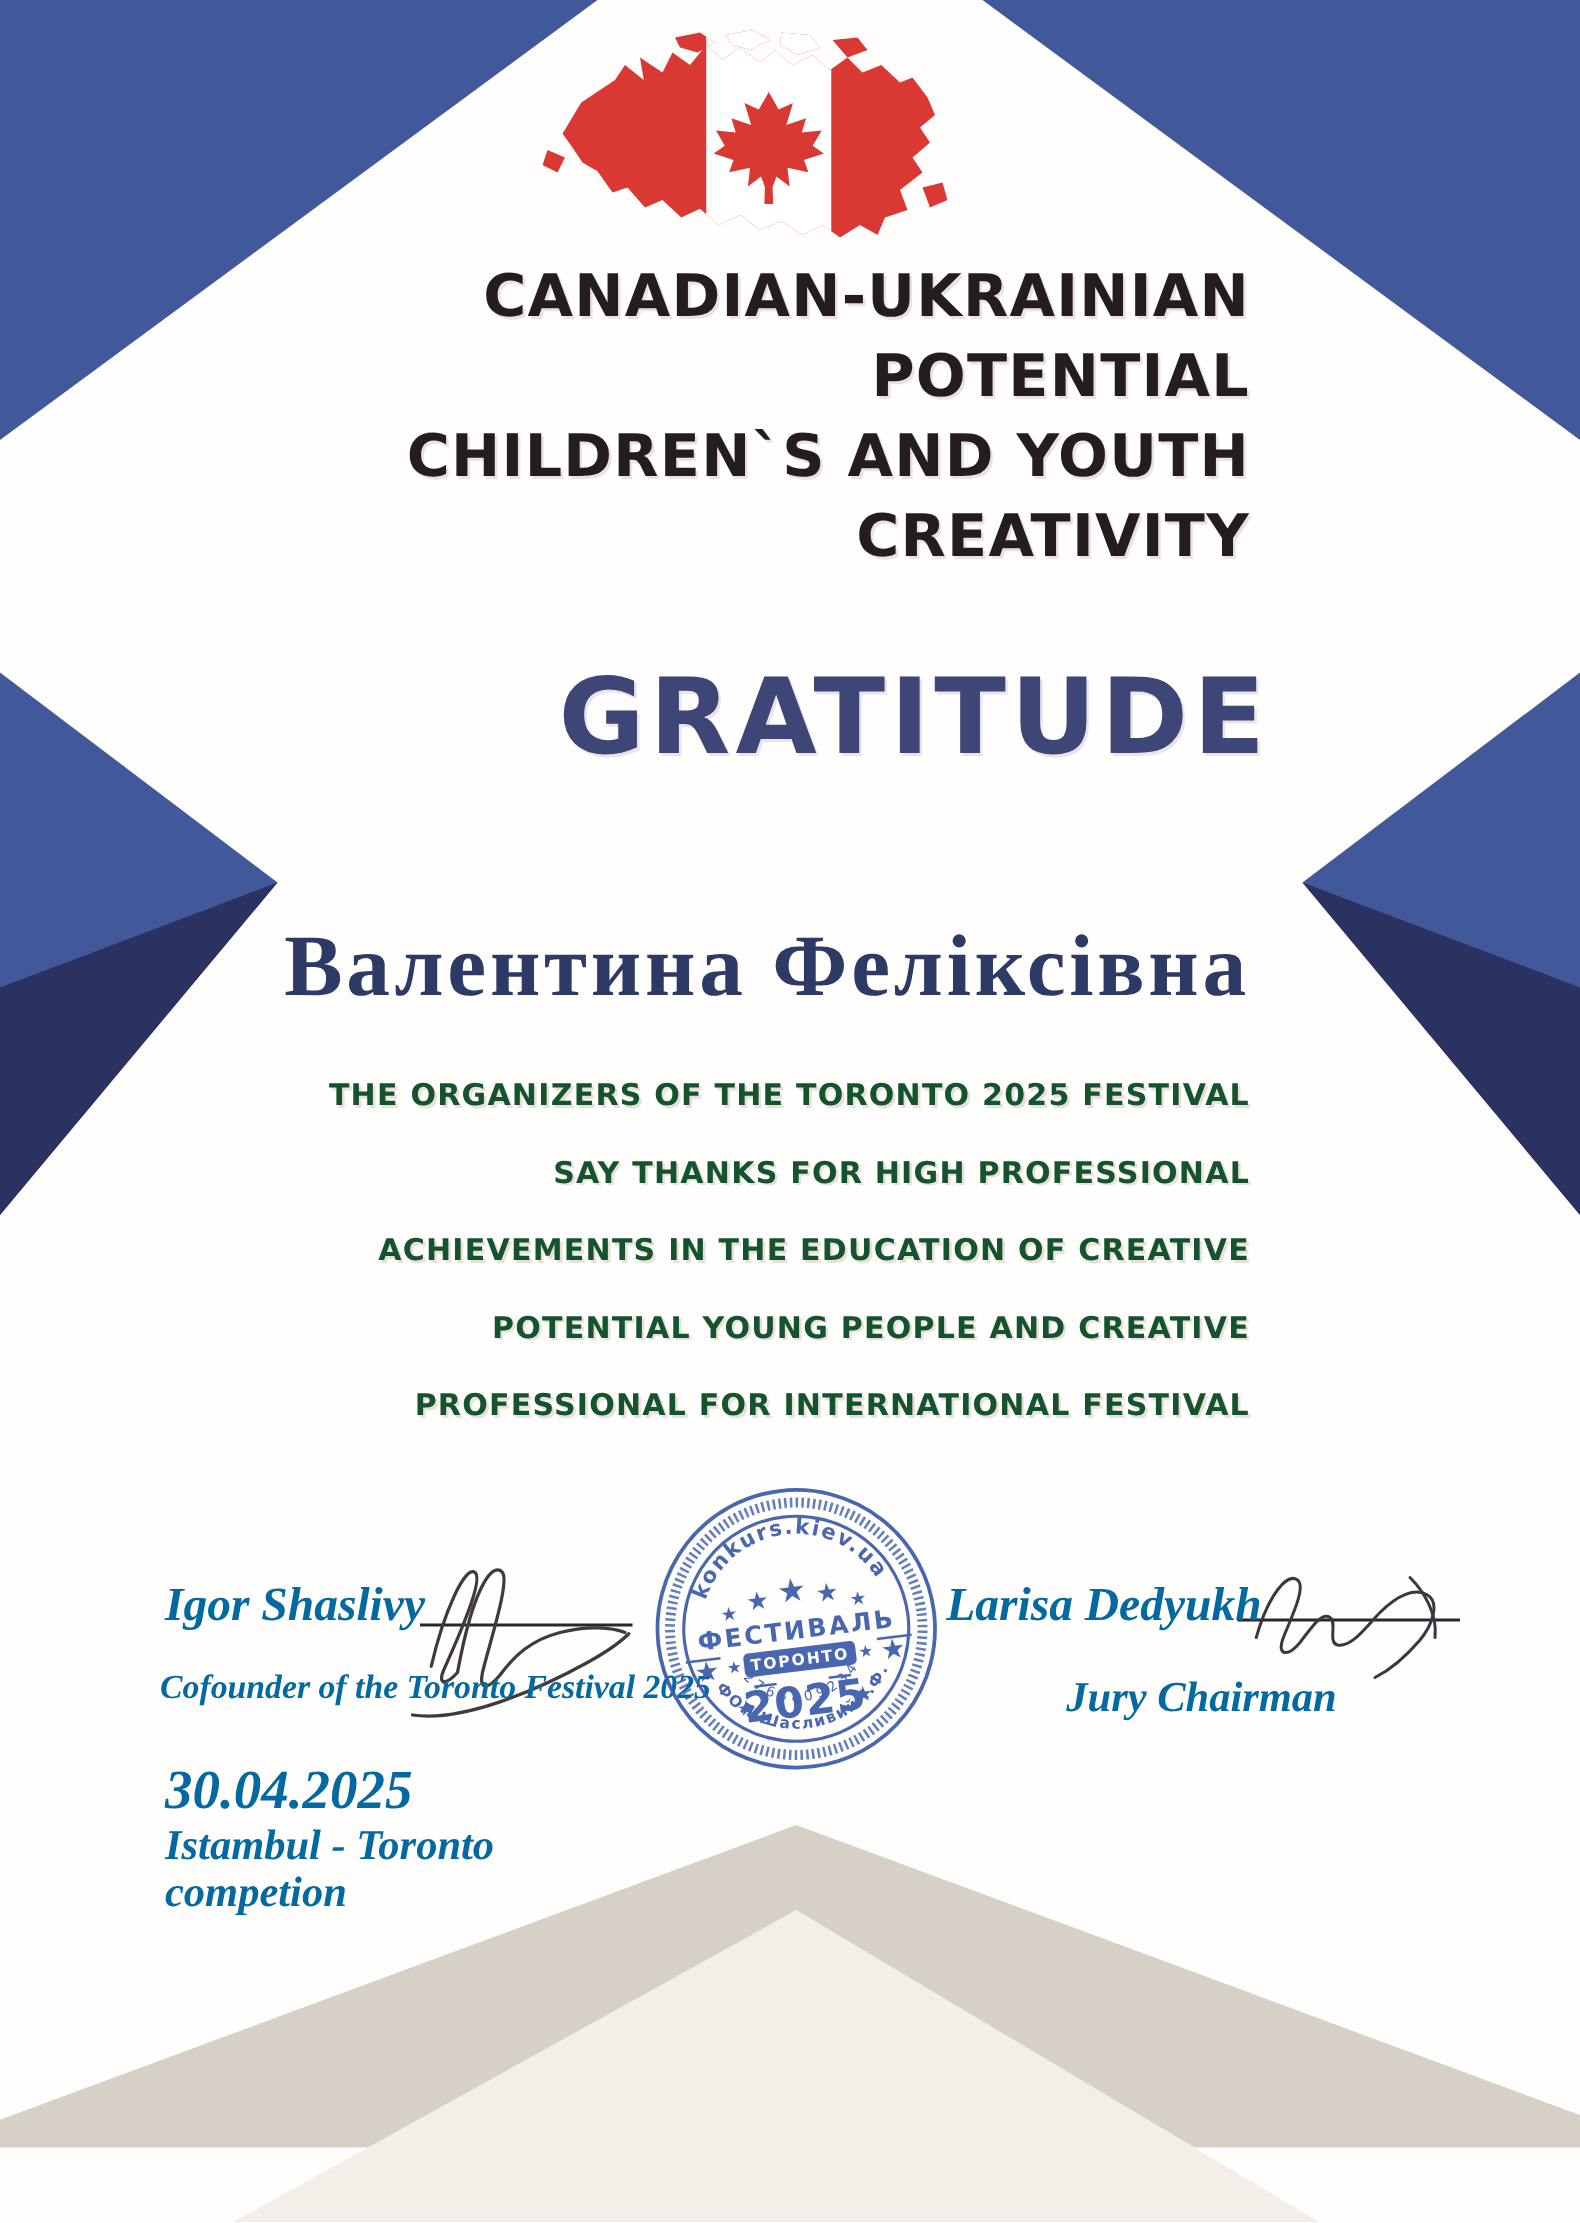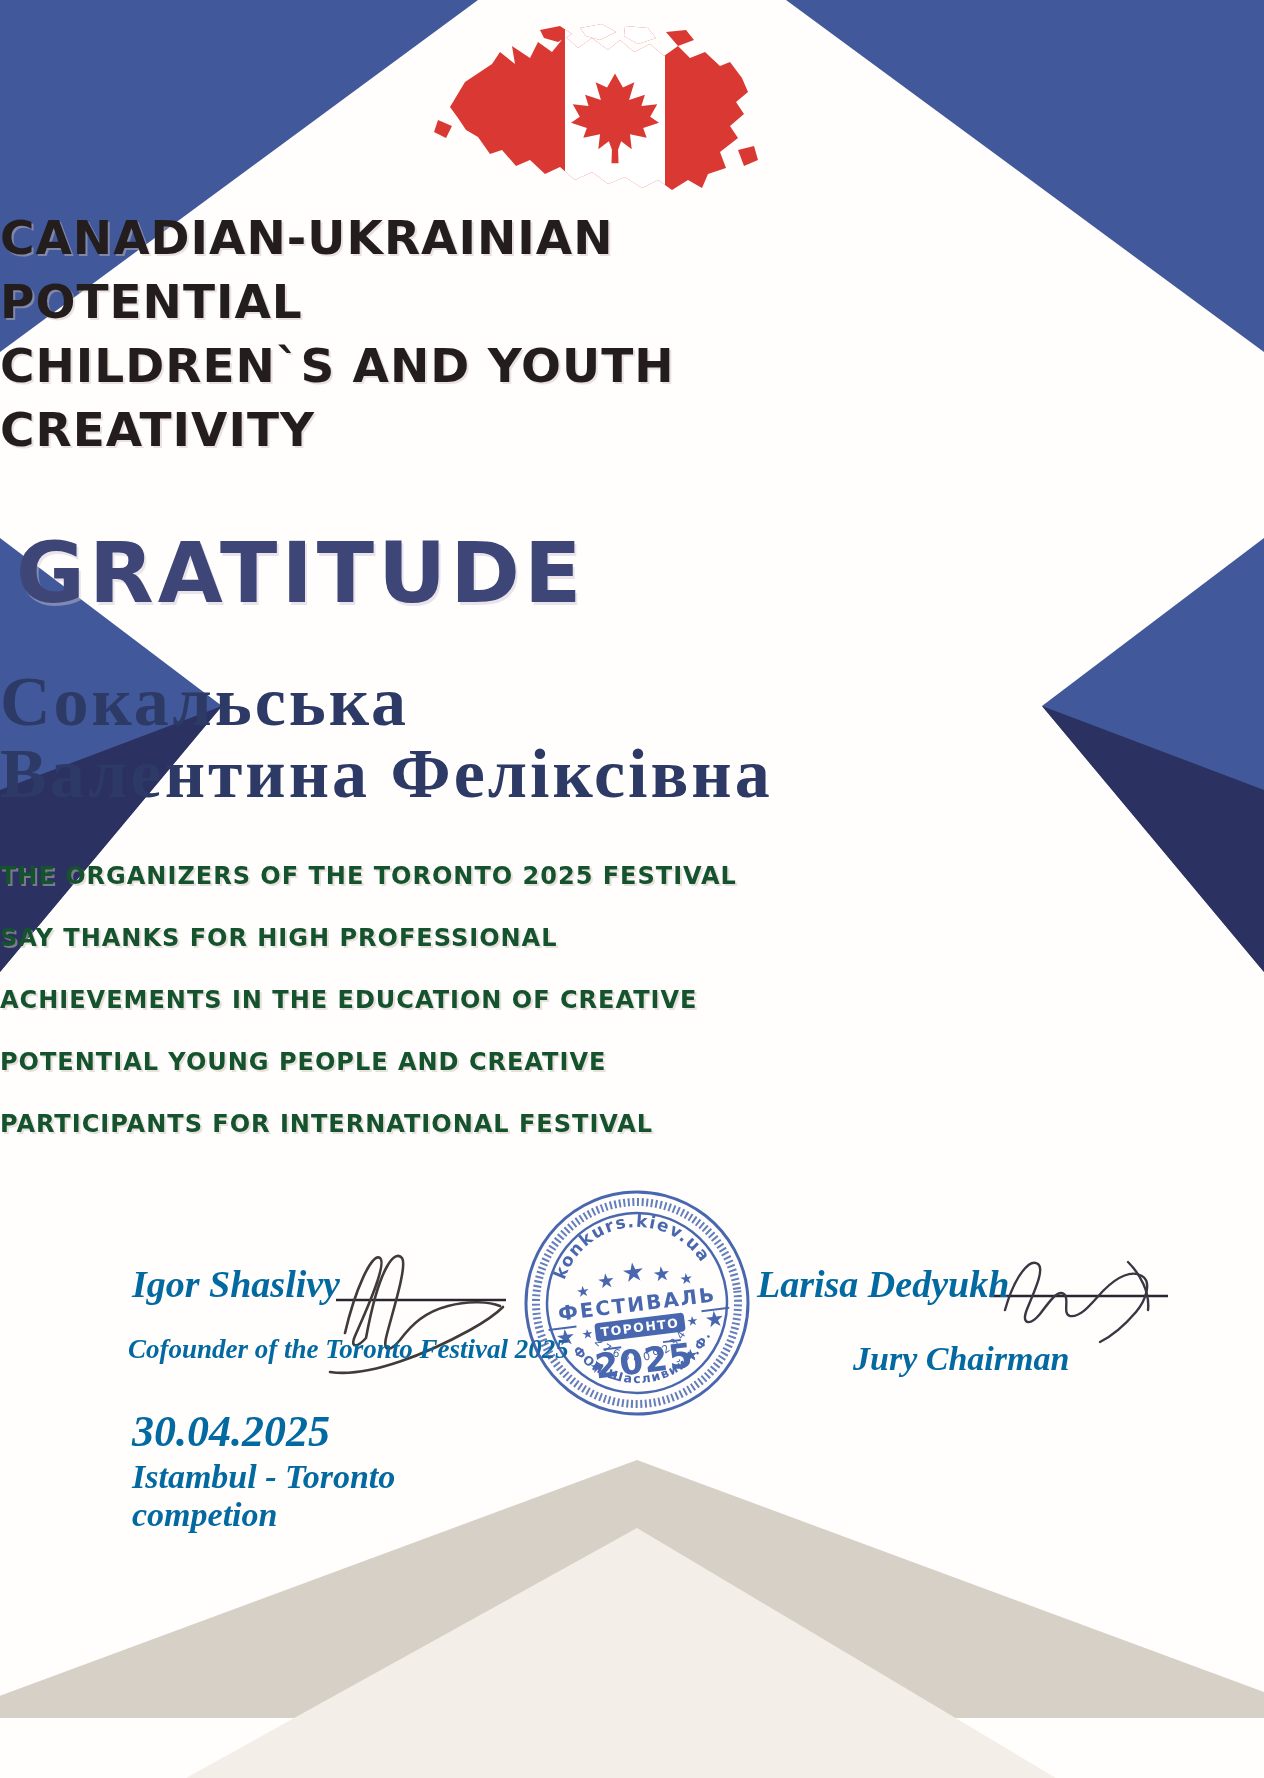--- a/index.html
+++ b/index.html
@@ -1,20 +1,20 @@
 <!DOCTYPE html>
 <html><head>
 <meta charset="utf-8">
 <style>
   html,body{margin:0;padding:0;background:#ffffff;}
   .page{position:relative;width:1264px;height:1778px;overflow:hidden;background:#fffefd;
         font-family:"DejaVu Sans", sans-serif;}
   .abs{position:absolute;}
   svg{display:block;}
-  .layer{position:absolute;left:0;width:1000px;text-align:left;}
+  .layer{position:absolute;left:0;width:1000px;text-align:right;}
 
   .title-line{font-weight:bold;font-size:47px;letter-spacing:1px;color:#241d1e;
               line-height:64px;text-shadow:2px 2px 0 rgba(208,194,186,.45);}
   .award{top:524px;font-weight:bold;font-size:84px;letter-spacing:4px;color:#3e4577;
          text-shadow:2px 3px 0 rgba(205,198,210,.45);padding-left:16px;}
   .name-line{font-family:"Liberation Serif", serif;font-weight:bold;font-size:70px;
              letter-spacing:3px;color:#2d3a66;}
   .body-line{font-weight:bold;font-size:24px;letter-spacing:1px;color:#14532d;
              text-shadow:2px 2px 0 rgba(208,194,186,.5);}
   .script{font-family:"Liberation Serif", serif;font-style:italic;font-weight:bold;
@@ -57,28 +57,27 @@
     </g>
     <path d="M0,-46 L9,-30 L22,-36 L16,-16 L34,-22 L30,-9 L48,-11 L40,3 L50,10 L32,16 L36,27 L17,23 L19,40 L7,31 L0,50 L-7,31 L-19,40 L-17,23 L-36,27 L-32,16 L-50,10 L-40,3 L-48,-11 L-30,-9 L-34,-22 L-16,-16 L-22,-36 L-9,-30 Z M-3,26 L3,26 L4,56 L-4,56 Z" transform="translate(195,92) scale(0.88)" fill="#da3832"></path>
   </svg>
 
   <div class="layer title-line" style="top:206px">CANADIAN-UKRAINIAN</div>
   <div class="layer title-line" style="top:270px">POTENTIAL</div>
   <div class="layer title-line" style="top:334px">CHILDREN`S AND YOUTH CREATIVITY</div>
 
   <div class="layer award">GRATITUDE</div>
 
-  <div class="layer name-line" style="top:662px">Сокальська</div>
   <div class="layer name-line" style="top:734px">Валентина Феліксівна</div>
 
   <div class="layer body-line" style="top:862px">THE ORGANIZERS OF THE TORONTO 2025 FESTIVAL</div>
   <div class="layer body-line" style="top:924px">SAY THANKS FOR HIGH PROFESSIONAL</div>
   <div class="layer body-line" style="top:986px">ACHIEVEMENTS IN THE EDUCATION OF CREATIVE</div>
   <div class="layer body-line" style="top:1048px">POTENTIAL YOUNG PEOPLE AND CREATIVE</div>
-  <div class="layer body-line" style="top:1110px">PARTICIPANTS FOR INTERNATIONAL FESTIVAL</div>
+  <div class="layer body-line" style="top:1110px">PROFESSIONAL FOR INTERNATIONAL FESTIVAL</div>
 
   <svg class="abs" style="left:0;top:0" width="1264" height="1778" viewBox="0 0 1264 1778">
     <line x1="336" y1="1300" x2="506" y2="1300" stroke="#2a2630" stroke-width="2.5"></line>
     <line x1="990" y1="1296" x2="1168" y2="1296" stroke="#2a2630" stroke-width="2.5"></line>
     <g stroke="#403a38" stroke-width="2.6" fill="none" stroke-linecap="round">
       <path d="M345,1333 C355,1290 372,1252 380,1258 C388,1264 362,1320 355,1336 C350,1347 356,1349 366,1338 C380,1262 396,1250 402,1258 C408,1266 390,1320 386,1338 C383,1352 390,1352 400,1340 C412,1324 425,1312 448,1306 C470,1300 490,1302 500,1306"></path>
       <path d="M330,1372 C370,1378 430,1352 470,1330 C488,1320 498,1312 503,1307"></path>
     </g>
     <g stroke="#3a3742" stroke-width="2.4" fill="none" stroke-linecap="round">
       <path d="M1005,1310 C1015,1275 1030,1258 1038,1264 C1046,1270 1030,1300 1026,1312 C1022,1324 1030,1326 1040,1314 C1052,1298 1058,1290 1064,1294 C1070,1298 1062,1314 1070,1316 C1082,1318 1094,1300 1104,1290 C1118,1276 1132,1270 1142,1276 C1152,1282 1146,1300 1136,1312 C1124,1326 1112,1336 1100,1342"></path>

